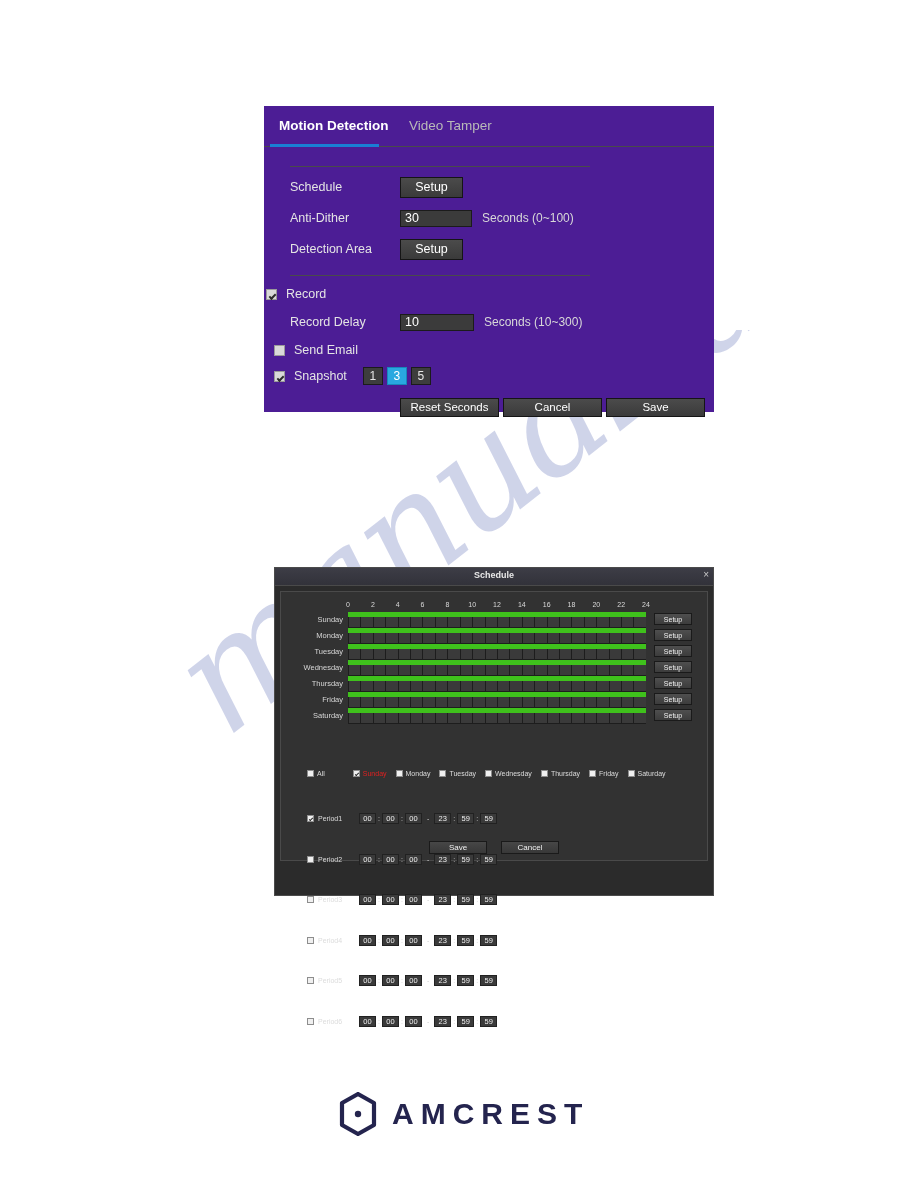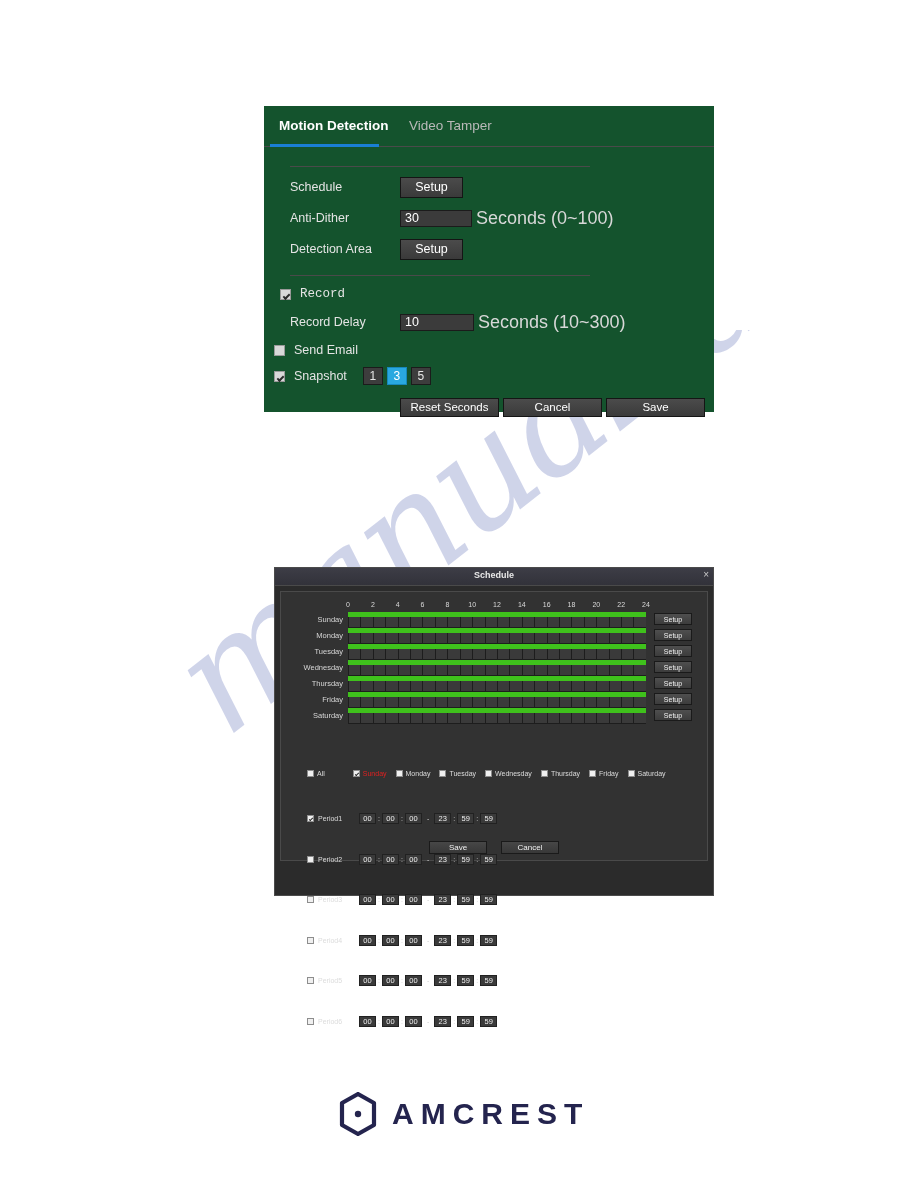--- a/index.html
+++ b/index.html
@@ -24,21 +24,21 @@
     white-space:nowrap;
     transform:rotate(-38deg);
     transform-origin:0 0;
     letter-spacing:-4px;
   }
 
   
   #md-panel{
     position:absolute;left:264px;top:106px;
     width:450px;height:306px;
-    background:#14532d;z-index:2;
+    background:#4c1d95;z-index:2;
     box-sizing:border-box;
   }
   #md-tabs{
     height:40px;position:relative;
     border-bottom:1px solid #4a4a4a;
     padding-left:7px;
   }
   .md-tab{
     display:inline-block;
     font-size:13.5px;color:#b9b9b9;
@@ -92,21 +92,21 @@
     font-family:"Liberation Sans", sans-serif;
   }
   .btn-setup{width:63px;height:21px;line-height:19px;}
   .txtbox{
     background:#3b3b3b;border:1px solid #1b1b1b;
     color:#ffffff;font-size:12.5px;
     height:17px;line-height:17px;
     padding:1px 4px;box-sizing:border-box;
     font-family:"Liberation Sans", sans-serif;
   }
-  .unit{color:#d8d8d8;font-size:18px;margin-left:4px;}
+  .unit{color:#d8d8d8;font-size:12px;margin-left:10px;}
 
   #snap-btns{display:flex;gap:4px;margin-left:16px;}
   .snap{
     width:20px;height:18px;line-height:17px;
     font-size:12px;color:#e6e6e6;text-align:center;
     background:#3d3d3d;border:1px solid #1b1b1b;
     cursor:pointer;box-sizing:border-box;
   }
   .snap.sel{background:#29a8e0;color:#ffffff;border-color:#1788bb;}
 
@@ -286,21 +286,21 @@
       <span class="unit">Seconds (0~100)</span>
     </div>
 
     <div class="field-row" style="margin-top:3px;">
       <span class="field-label">Detection Area</span>
       <div class="btn btn-setup">Setup</div>
     </div>
 
     <div class="hr" style="margin-top:12px;"></div>
 
-    <div class="row" style="padding-left:16px;margin-top:6px;font-family:Liberation Mono, monospace;">
+    <div class="row" style="padding-left:2px;margin-top:6px;">
       <span class="cb checked"></span>
       <span class="lbl" style="margin-left:9px;">Record</span>
     </div>
 
     <div class="field-row" style="margin-top:2px;">
       <span class="field-label">Record Delay</span>
       <input class="txtbox" style="width: 74px;" value="10">
       <span class="unit">Seconds (10~300)</span>
     </div>
 

